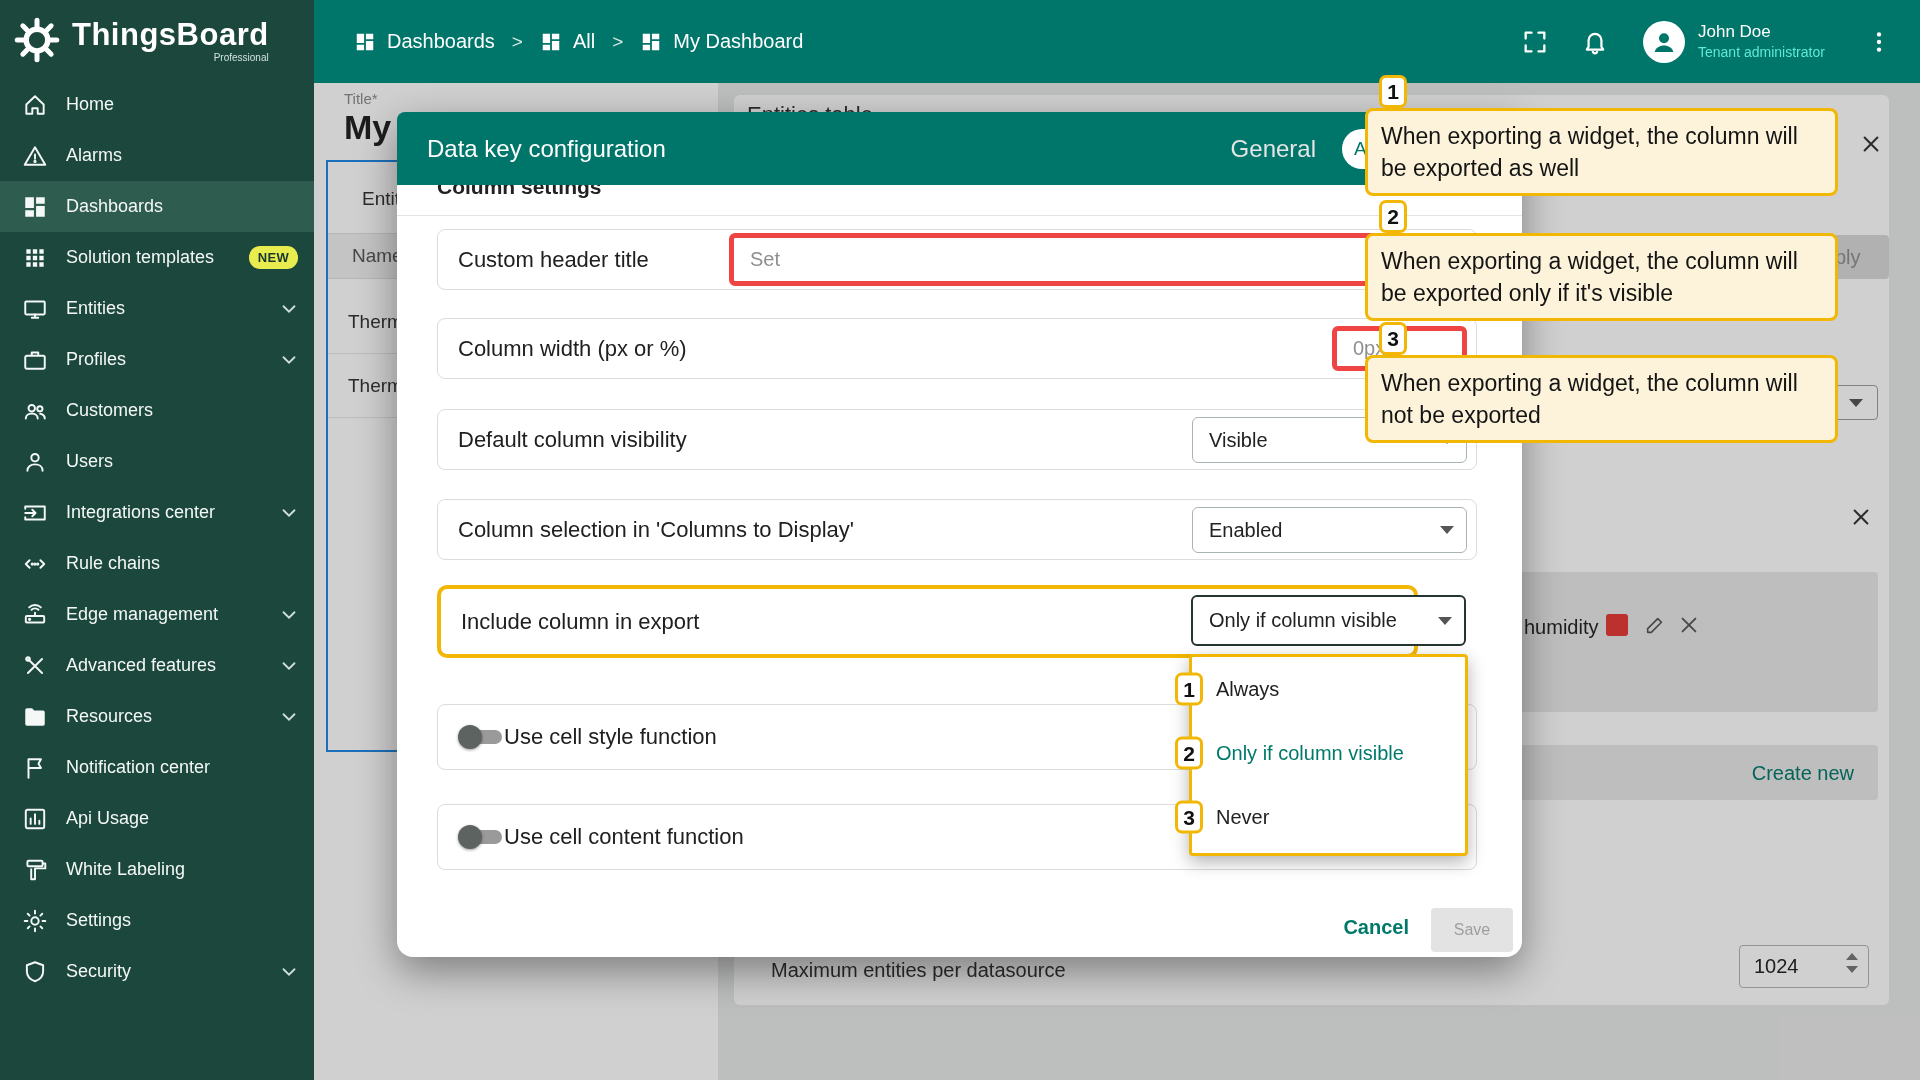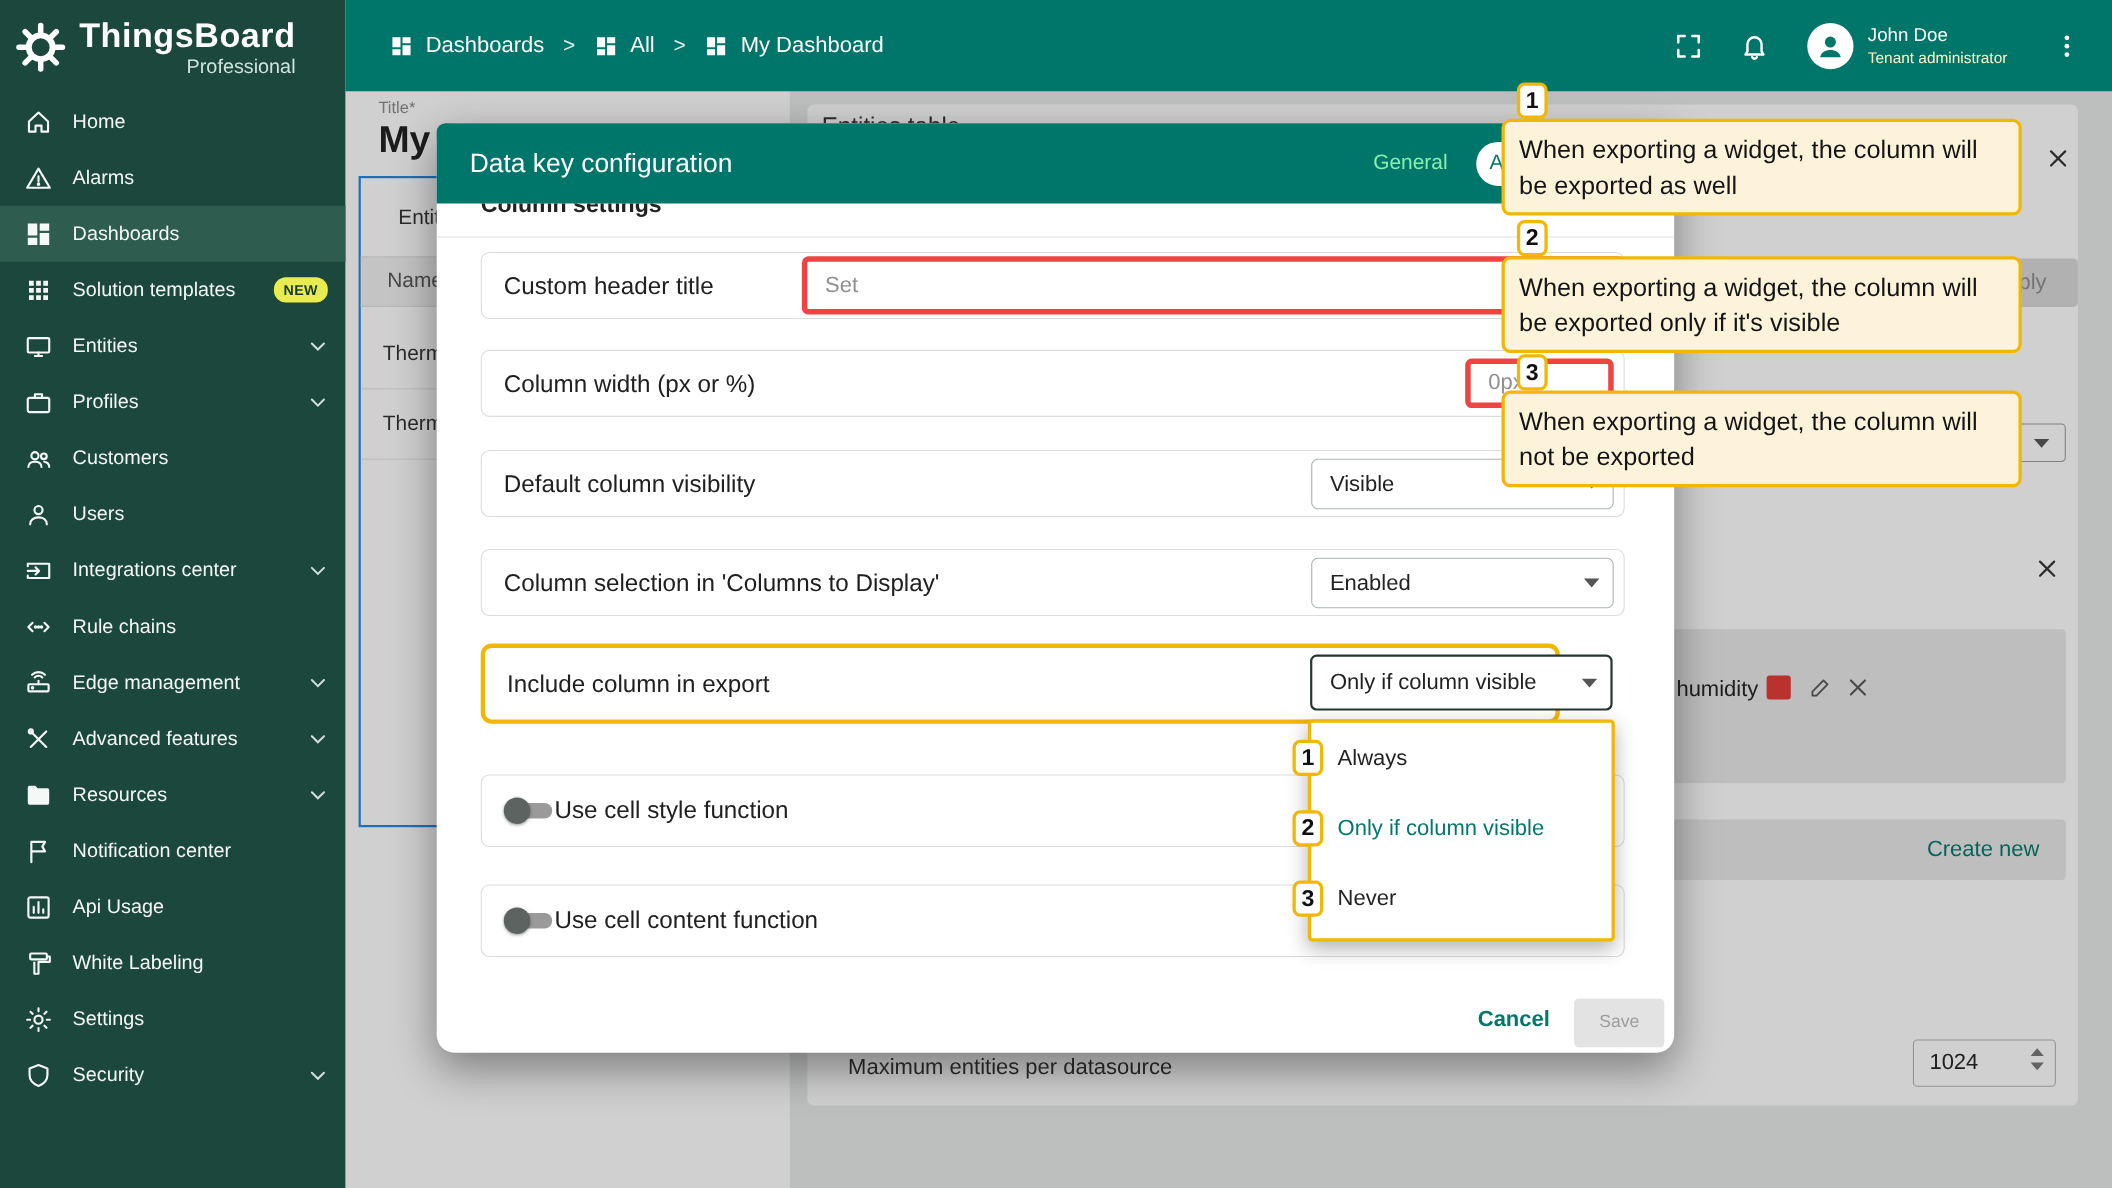--- a/index.html
+++ b/index.html
@@ -6,21 +6,21 @@
   body{font-family:"Liberation Sans",sans-serif;background:#e8eae9;width:1920px;height:1080px;overflow:hidden}
   .screen{position:relative;width:1920px;height:1080px;overflow:hidden;background:#e8eae9}
 
   
   .sidebar{position:absolute;left:0;top:0;width:314px;bottom:0;background:#1c473c;z-index:3;color:#fff}
   .logo-row{display:flex;align-items:center;gap:10px;padding:15px 12px 8px 12px}
   .logo-mark{width:50px;height:50px;color:#fff}
   .logo-mark svg{width:50px;height:50px}
   .brand-wrap{display:flex;flex-direction:column}
   .brand-name{font-size:31px;font-weight:700;letter-spacing:.5px}
-  .brand-sub{font-size:18px;color:#cfe3dd;text-align:right;margin-top:-1px}
+  .brand-sub{font-size:10px;color:#cfe3dd;text-align:right;margin-top:-1px}
   .nav{margin-top:6px}
   .nav-item{position:relative;display:flex;align-items:center;height:51px;padding:0 16px 0 22px;cursor:pointer;color:#f4f8f6}
   .nav-item.active{background:#2e5c4e}
   .nav-icon{width:26px;height:26px;margin-right:18px;display:flex;flex:none}
   .nav-icon svg{width:26px;height:26px}
   .nav-label{font-size:18px;white-space:nowrap}
   .nav-chevron{position:absolute;right:14px;width:22px;height:22px;color:#cfe0da}
   .nav-chevron svg{width:22px;height:22px}
   .nav-badge{position:absolute;right:16px;background:#e9ec4f;color:#17382e;font-size:13px;font-weight:700;padding:4px 9px;border-radius:11px;letter-spacing:.3px}
 
@@ -31,21 +31,21 @@
   .crumb-icon{width:22px;height:22px;display:flex}
   .crumb-icon svg{width:22px;height:22px}
   .crumb-sep{margin:0 17px;font-size:19px;color:#dcece9}
   .appbar-right{margin-left:auto;display:flex;align-items:center}
   .icon-btn{width:28px;height:28px;color:#fff;margin-left:32px;cursor:pointer}
   .icon-btn svg{width:28px;height:28px}
   .avatar{width:42px;height:42px;border-radius:50%;background:#fff;display:flex;align-items:center;justify-content:center;margin-left:34px;flex:none}
   .avatar svg{width:30px;height:30px}
   .user-block{line-height:1.3;margin-left:13px;min-width:150px}
   .user-name{font-size:17px}
-  .user-role{font-size:14px;color:#fef9c3}
+  .user-role{font-size:14px;color:#5eead4}
   .kebab{margin-left:18px;margin-right:6px;color:#fff;cursor:pointer}
   .kebab svg{width:26px;height:26px}
 
   
   .bg{position:absolute;left:314px;top:83px;right:0;bottom:0;z-index:1}
   .left-card{position:absolute;left:0;top:0;width:404px;bottom:0;background:#fff}
   .title-label{position:absolute;left:30px;top:7px;font-size:15px;color:#8a8a8a}
   .dash-title{position:absolute;left:30px;top:25px;font-size:34px;font-weight:700;color:#1f1f1f;white-space:nowrap}
   .blue-box{position:absolute;left:12px;top:77px;width:390px;height:592px;border:2px solid #1e88e5;background:#fff}
   .bb-tab{position:absolute;left:34px;top:26px;font-size:19px;color:#333;white-space:nowrap}
@@ -79,21 +79,21 @@
   .stepper .down{width:0;height:0;border-left:6px solid transparent;border-right:6px solid transparent;border-top:7px solid #777}
 
   
   .backdrop{position:absolute;left:314px;top:83px;right:0;bottom:0;background:rgba(20,20,20,.2);z-index:5}
 
   
   .modal{position:absolute;left:397px;top:112px;width:1125px;height:845px;background:#fff;border-radius:16px;z-index:10;box-shadow:0 14px 40px rgba(0,0,0,.4)}
   .modal-header{position:absolute;left:0;top:0;right:0;height:73px;background:#00756a;border-radius:8px 8px 0 0;display:flex;align-items:center;color:#fff;padding:0 30px}
   .modal-title{font-size:24px;font-weight:500}
   .tabs{position:absolute;right:30px;top:0;height:73px;display:flex;align-items:center;gap:26px}
-  .tab-general{font-size:19px;color:#86efac;cursor:pointer}
+  .tab-general{font-size:24px;color:#e5e5e5;cursor:pointer}
   .tab-pill{background:#fff;color:#00756a;font-size:19px;font-weight:500;padding:9px 10px 9px 12px;width:150px;text-align:left;border-radius:21px;cursor:pointer;white-space:nowrap;overflow:hidden}
   .modal-body{position:absolute;left:0;top:73px;right:0;bottom:0;overflow:hidden}
   .section-h{position:absolute;left:40px;top:-10px;font-size:21px;font-weight:700;color:#222}
   .body-divider{position:absolute;left:0;right:0;top:30px;height:1px;background:#e3e3e3}
   .frow{position:absolute;left:40px;width:1040px;height:61px;border:1px solid #dcdcdc;border-radius:8px;background:#fff}
   .frow-label{position:absolute;left:20px;top:50%;transform:translateY(-50%);font-size:22px;color:#202020;white-space:nowrap}
   .r1{top:44px}.r2{top:133px}.r3{top:224px}.r4{top:314px}
   .r6{top:519px;height:66px}.r7{top:619px;height:66px}
   .hl{position:absolute;left:40px;top:400px;width:981px;height:73px;border:4px solid #f2b705;border-radius:10px;background:#fff;z-index:4}
   .text-input{position:absolute;border:5px solid #ef4444;border-radius:6px;font-size:20px;color:#222;padding:0 16px;outline:none;background:#fff}

